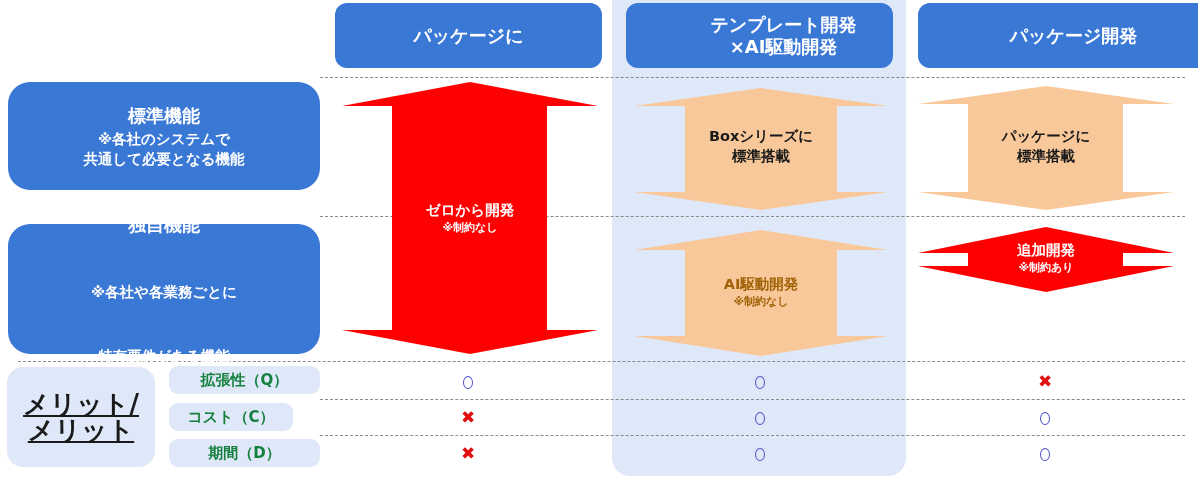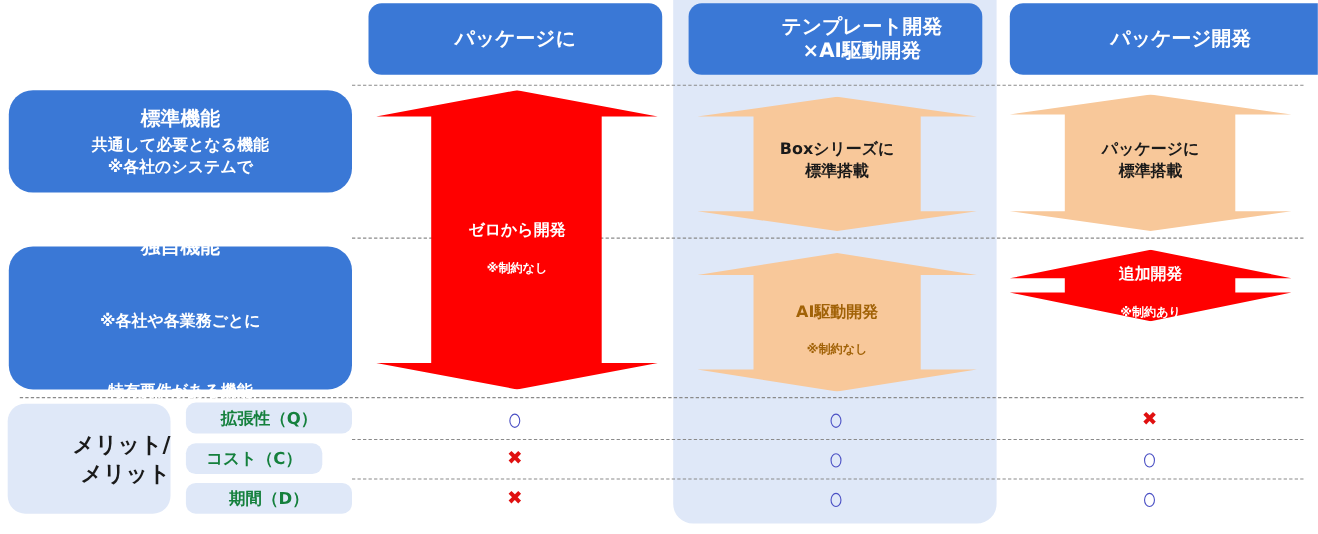--- a/index.html
+++ b/index.html
@@ -9,27 +9,27 @@
   .highlight-col { left: 612px; top: 0; width: 294px; height: 476px; background: #dfe8f8; border-radius: 0 0 18px 18px; }
   .col-header { top: 3px; height: 65px; background: #3a78d6; color: #fff; border-radius: 12px;
                 display: flex; flex-direction: column; align-items: center; justify-content: center;
                 font-weight: bold; font-size: 18px; line-height: 22px; text-align: center; }
   .dash { height: 0; border-top: 1.5px dashed #8a8a8a; }
   .row-box { background: #3a78d6; color: #fff; border-radius: 22px; display: flex; flex-direction: column;
              align-items: center; justify-content: center; text-align: center; font-weight: bold; }
   .row-box .t1 { font-size: 18px; line-height: 26px; }
   .row-box .t2 { font-size: 14.5px; line-height: 20px; }
   .merit-box { background: #dfe8f8; color: #1a1a1a; border-radius: 16px; display: flex; flex-direction: column;
-               align-items: flex-end; justify-content: center; font-weight: bold; font-size: 20px; line-height: 26px; }
+               align-items: center; justify-content: center; font-weight: bold; font-size: 26px; line-height: 26px; text-decoration: underline; }
   .sub-label { background: #dfe8f8; color: #15803d; border-radius: 9px; display: flex; align-items: center;
                justify-content: center; font-weight: bold; font-size: 15px; }
   .arrow svg { position: absolute; left: 0; top: 0; }
   .arrow-text { position: absolute; left: 0; right: 0; text-align: center; font-weight: bold; }
   .arrow-text .m { font-size: 14.5px; line-height: 20px; display: block; }
-  .arrow-text .s { font-size: 11px; line-height: 15px; display: block; margin-top: 16px; }
+  .arrow-text .s { font-size: 11px; line-height: 15px; display: block; }
   .mark { width: 30px; height: 30px; display: flex; align-items: center; justify-content: center; }
   .mark .circle { width: 10px; height: 13px; border: 1.6px solid #4a4fc4; border-radius: 50%; box-sizing: border-box; }
   .mark .cross { color: #e01010; font-weight: bold; font-size: 17px; line-height: 17px; }
 </style>
 </head>
 <body>
 
 <div class="abs highlight-col"></div>
 
 <div class="abs col-header" style="left:335px;width:267px;">
@@ -42,24 +42,24 @@
 <div class="abs col-header" style="left:918px;width:311px;justify-content:center;">
   <span>パッケージ開発</span>
 </div>
 
 <div class="abs dash" style="left:320px;top:77px;width:865px;"></div>
 <div class="abs dash" style="left:320px;top:216px;width:865px;"></div>
 <div class="abs dash" style="left:18px;top:361px;width:1167px;"></div>
 <div class="abs dash" style="left:320px;top:399px;width:865px;"></div>
 <div class="abs dash" style="left:320px;top:435px;width:865px;"></div>
 
-<div class="abs row-box" style="left:8px;top:82px;width:312px;height:93px;">
+<div class="abs row-box" style="left:8px;top:82px;width:312px;height:108px;">
   <span class="t1">標準機能</span>
+  <span class="t2">※各社のシステムで</span>
   <span class="t2">共通して必要となる機能</span>
-  <span class="t2">※各社のシステムで</span>
 </div>
 <div class="abs row-box" style="left:8px;top:224px;width:312px;height:130px;gap:44px;">
   <span class="t1">独自機能</span>
   <span class="t2">※各社や各業務ごとに</span>
   <span class="t2">特有要件がある機能</span>
 </div>
 
 <div class="abs arrow" style="left:342px;top:82px;width:256px;height:272px;">
   <svg width="256" height="272" viewBox="0 0 256 272">
     <polygon points="128,0 256,24 205,24 205,248 256,248 128,272 0,248 50,248 50,24 0,24" fill="#ff0000"></polygon>

